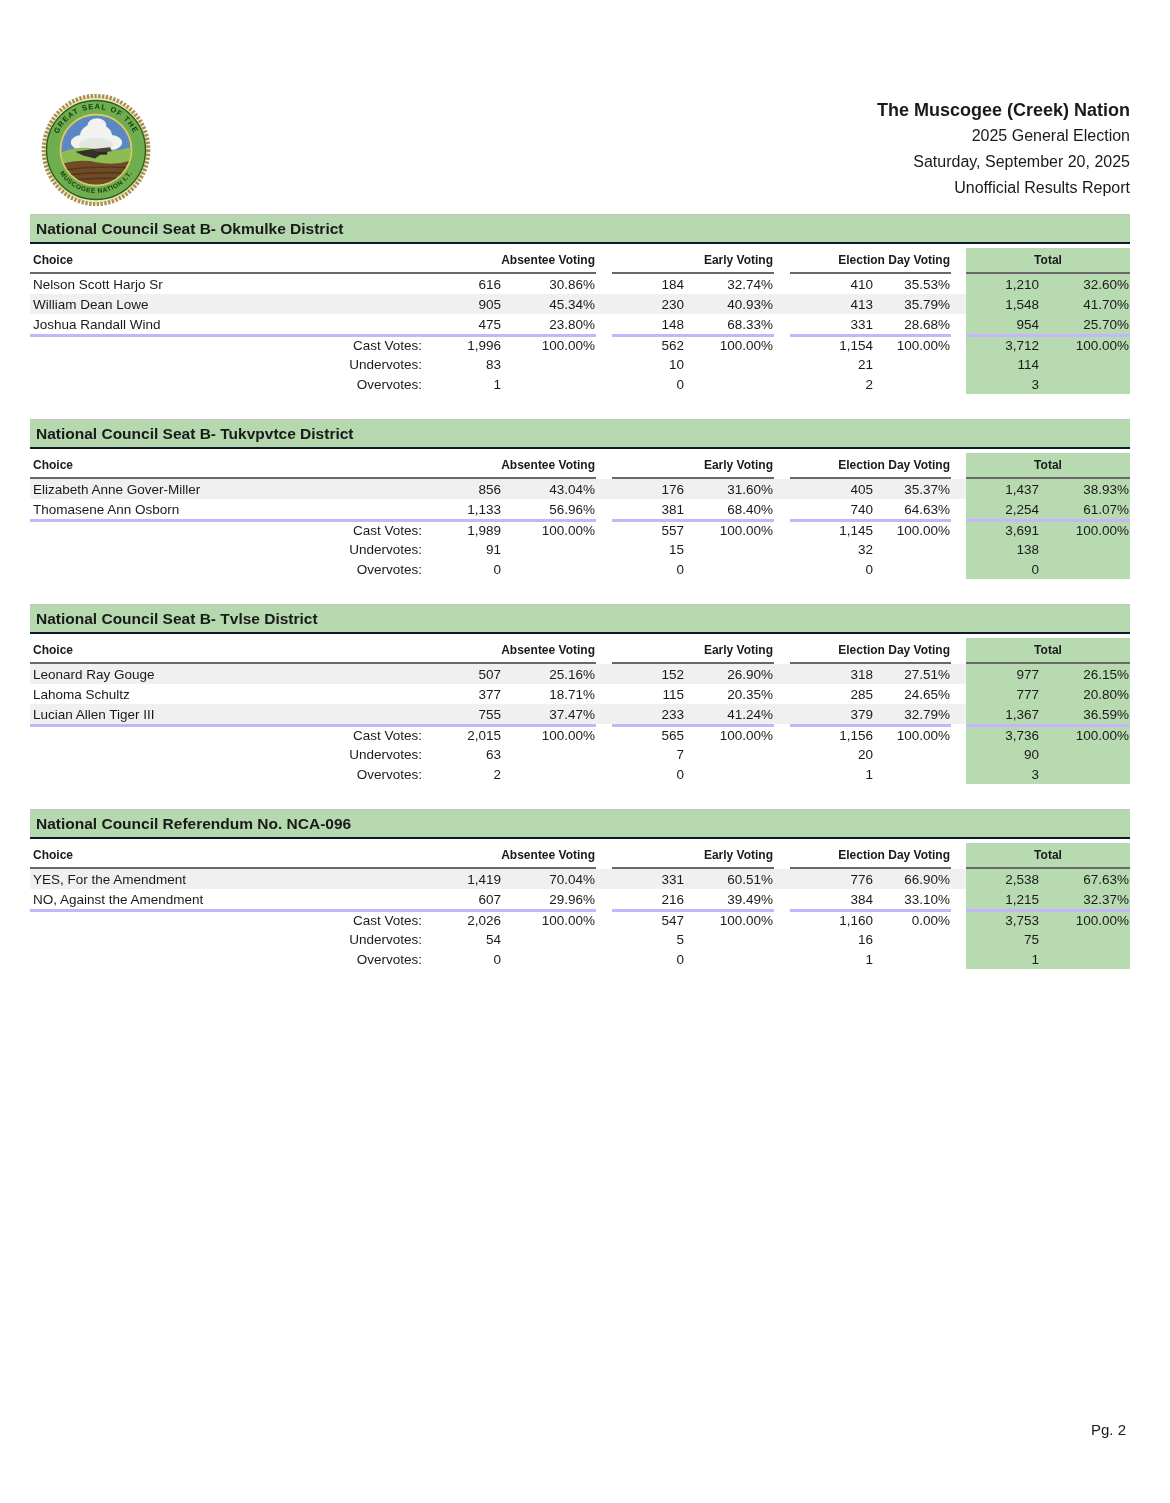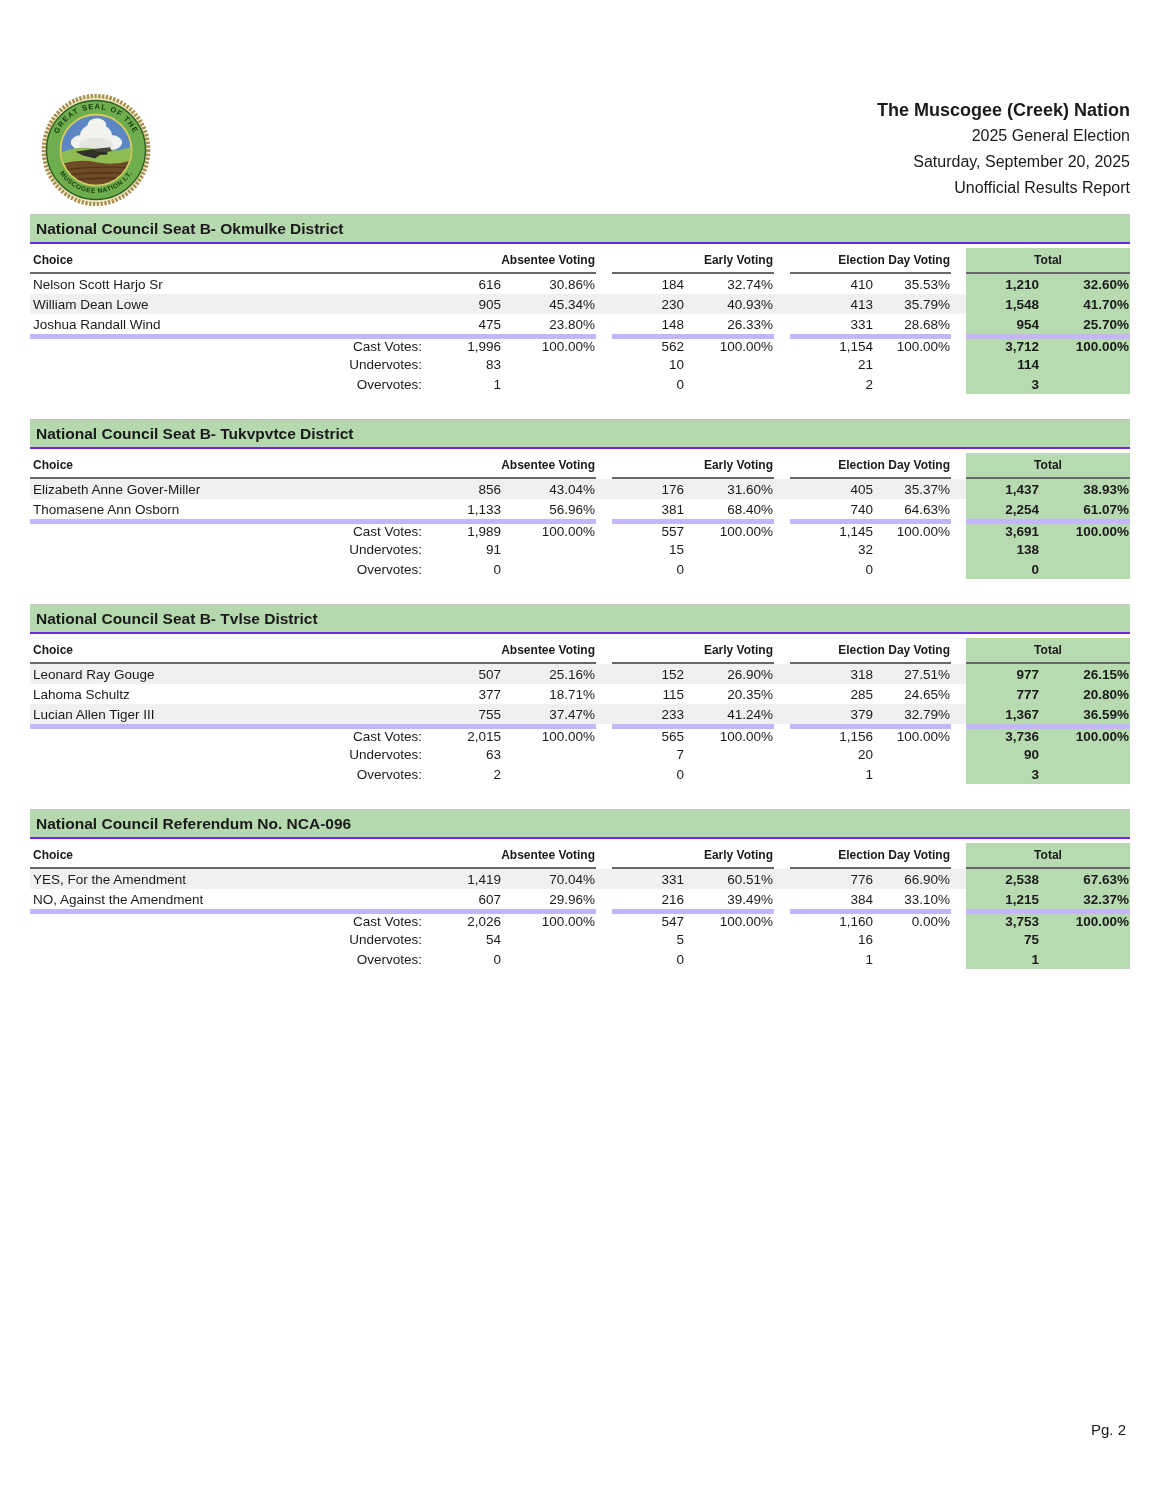--- a/index.html
+++ b/index.html
@@ -9,39 +9,39 @@
   
   .seal { position: absolute; left: 40px; top: 94px; }
   .title-block { padding-top: 97px; width: 1100px; margin-left: 30px; text-align: right; }
   .rtitle { font-size: 18px; font-weight: bold; line-height: 26px; }
   .rsub   { font-size: 16px; line-height: 26px; }
 
   
   .content { width: 1100px; margin-left: 30px; }
   .race { margin-top: 25px; }
   .race:first-child { margin-top: 13px; }
-  .race-bar { height: 30px; background: #b5d8ae; border-top: 1px solid #c4c4c4; border-bottom: 2px solid #6d28d9;
+  .race-bar { height: 30px; background: #b5d8ae; border-top: 1px solid #c4c4c4; border-bottom: 2px solid #0f172a;
               display: flex; align-items: center; padding-left: 6px; font-weight: bold; font-size: 15.5px; }
 
   .row  { display: grid; grid-template-columns: 394px 78px 94px 16px 73px 89px 16px 84px 77px 15px 74px 90px; height: 20px; }
   .hrow { display: grid; grid-template-columns: 394px 172px 16px 162px 16px 161px 15px 164px; height: 26px; margin-top: 4px; }
 
   .c { display: flex; align-items: center; font-size: 13.5px; overflow: hidden; white-space: nowrap; }
   .hc { font-weight: bold; font-size: 12px; border-bottom: 2px solid #686868; }
   .choice-h { padding-left: 3px; }
   .grp { justify-content: flex-end; padding-right: 1px; }
   .tot-h { background: #b7dab1; justify-content: center; }
   .hgap { border-bottom: none; }
 
   .name { padding-left: 3px; }
   .num { justify-content: flex-end; padding-right: 1px; }
   .sumlabel { justify-content: flex-end; padding-right: 2px; }
-  .tot { background: #b7dab1; font-weight: bold; }
+  .tot { background: #b7dab1; }
   .stripe { background: #f0f0f0; }
-  .cast .c { border-top: 5px solid #c4b5fd; }
+  .cast .c { border-top: 3px solid #c4b5fd; }
   .cast .gap, .cast .gap2 { border-top: none; }
 
   .pagenum { position: absolute; top: 1421px; right: 44px; font-size: 15px; }
 </style>
 </head>
 <body>
 
 <div class="page">
 
   <svg class="seal" width="112" height="112" viewBox="0 0 120 120">
@@ -131,21 +131,21 @@
             <div class="c gap2"></div>
             <div class="c num tot">1,548</div>
             <div class="c num tot">41.70%</div>
           </div>
           <div class="row">
             <div class="c name">Joshua Randall Wind</div>
             <div class="c num">475</div>
             <div class="c num">23.80%</div>
             <div class="c gap"></div>
             <div class="c num">148</div>
-            <div class="c num">26.33%</div>
+            <div class="c num">68.33%</div>
             <div class="c gap"></div>
             <div class="c num">331</div>
             <div class="c num">28.68%</div>
             <div class="c gap2"></div>
             <div class="c num tot">954</div>
             <div class="c num tot">25.70%</div>
           </div>
           <div class="row cast">
             <div class="c sumlabel">Cast Votes:</div>
             <div class="c num">1,996</div>

